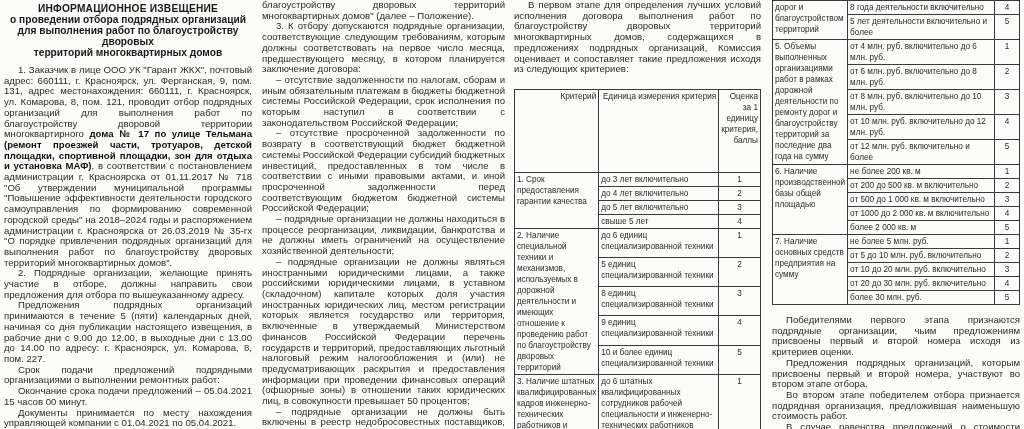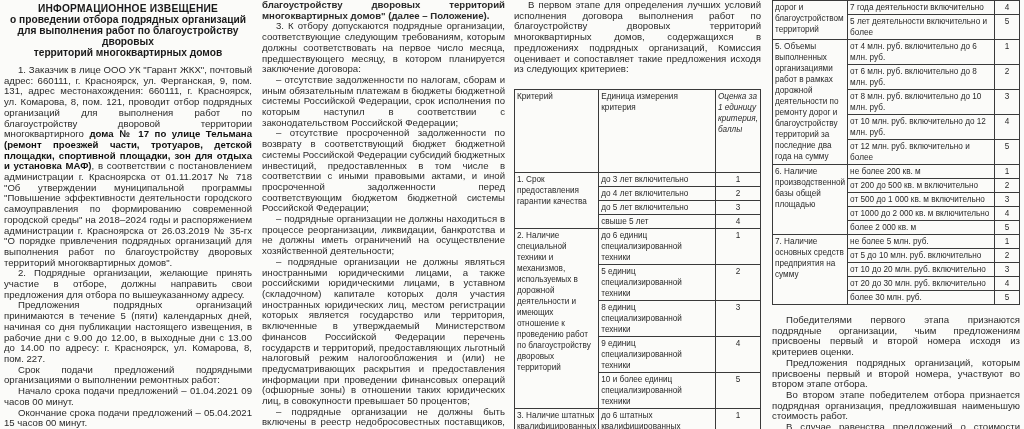--- a/index.html
+++ b/index.html
@@ -7,27 +7,27 @@
          font-family:"Liberation Sans", sans-serif; }
   .page { position:relative; width:1024px; height:429px; }
   .col { position:absolute; top:0; font-size:9.6px; line-height:10.7px; text-align:justify; }
   .c1 { left:4px; width:248px; }
   .c2 { left:262px; width:243px; }
   .c3 { left:514px; width:247px; }
   .c4 { left:772px; width:248px; }
   .title { text-align:center; font-weight:bold; font-size:10.2px; line-height:11px; margin:3px 0 7px 0; color:#1a1a1a; }
   .title .t1 { letter-spacing:0.2px; }
   p { margin:0; text-indent:14px; }
-  p.noind { text-indent:0;font-weight:bold; }
+  p.noind { text-indent:0; }
   b { color:#111; }
   table { border-collapse:collapse; width:100%; font-size:8.2px; line-height:11px; }
   td, th { border:1px solid #3a3a3a; vertical-align:top; padding:1px 2px; text-align:left; font-weight:normal; }
-  th { text-align:left; }
+  th { text-align:right; }
   td.score { text-align:center; width:20px; }
-  th.score { width:20px;font-style:italic; }
+  th.score { width:20px; }
   td.crit { width:62px; }
   .tbl3 { margin-top:14px; }
   .tbl3 th { height:80px; }
   .tbl4 td.crit { width:62px; }
   .after { margin-top:10px; }
 </style>
 </head>
 <body>
 
 <div class="page">
@@ -36,21 +36,20 @@
     <div class="title">
       <div class="t1">ИНФОРМАЦИОННОЕ ИЗВЕЩЕНИЕ</div>
       <div>о проведении отбора подрядных организаций</div>
       <div>для выполнения работ по благоустройству дворовых</div>
       <div>территорий многоквартирных домов</div>
     </div>
     <p><span>1. Заказчик в лице ООО УК "Гарант ЖКХ", почтовый адрес: 660111, г. Красноярск, ул. Ферганская, 9, пом. 131, адрес местонахождения: 660111, г. Красноярск, ул. Комарова, 8, пом. 121, проводит отбор подрядных организаций для выполнения работ по благоустройству дворовой территории многоквартирного </span><b>дома № 17 по улице Тельмана (ремонт проезжей части, тротуаров, детской площадки, спортивной площадки, зон для отдыха и установка МАФ)</b><span>, в соответствии с постановлением администрации г. Красноярска от 01.11.2017 № 718 "Об утверждении муниципальной программы "Повышение эффективности деятельности городского самоуправления по формированию современной городской среды" на 2018–2024 годы и распоряжением администрации г. Красноярска от 26.03.2019 № 35-гх "О порядке привлечения подрядных организаций для выполнения работ по благоустройству дворовых территорий многоквартирных домов".</span></p>
     <p>2. Подрядные организации, желающие принять участие в отборе, должны направить свои предложения для отбора по вышеуказанному адресу.</p>
     <p>Предложения подрядных организаций принимаются в течение 5 (пяти) календарных дней, начиная со дня публикации настоящего извещения, в рабочие дни с 9.00 до 12.00, в выходные дни с 13.00 до 14.00 по адресу: г. Красноярск, ул. Комарова, 8, пом. 227.</p>
     <p>Срок подачи предложений подрядными организациями о выполнении ремонтных работ:</p>
-    <p>Начало срока подачи предложений – 01.04.2021 09 часов 00 минут.</p>
     <p>Окончание срока подачи предложений – 05.04.2021 15 часов 00 минут.</p>
     <p>Документы принимается по месту нахождения управляющей компании с 01.04.2021 по 05.04.2021.</p>
 
   </div>
 
   <div class="col c2">
     <p class="noind">благоустройству дворовых территорий многоквартирных домов" (далее – Положение).</p>
     <p>3. К отбору допускаются подрядные организации, соответствующие следующим требованиям, которым должны соответствовать на первое число месяца, предшествующего месяцу, в котором планируется заключение договора:</p>
     <p>– отсутствие задолженности по налогам, сборам и иным обязательным платежам в бюджеты бюджетной системы Российской Федерации, срок исполнения по которым наступил в соответствии с законодательством Российской Федерации;</p>
     <p>– отсутствие просроченной задолженности по возврату в соответствующий бюджет бюджетной системы Российской Федерации субсидий бюджетных инвестиций, предоставленных в том числе в соответствии с иными правовыми актами, и иной просроченной задолженности перед соответствующим бюджетом бюджетной системы Российской Федерации;</p>
@@ -120,21 +119,21 @@
           </tr>
         </tbody>
     </table>
   </div>
 
   <div class="col c4">
     <table class="tbl4">
       <tbody id="tbody4">
           <tr>
             <td class="crit" rowspan="2">дорог и благоустройством территорий</td>
-            <td>7 года деятельности включительно</td>
+            <td>8 года деятельности включительно</td>
             <td class="score">4</td>
           </tr>
           <tr>
             <td>5 лет деятельности включительно и более</td>
             <td class="score">5</td>
           </tr>
           <tr>
             <td class="crit" rowspan="5">5. Объемы выполненных организациями работ в рамках дорожной деятельности по ремонту дорог и благоустройству территорий за последние два года на сумму</td>
             <td>от 4 млн. руб. включительно до 6 млн. руб.</td>
             <td class="score">1</td>

